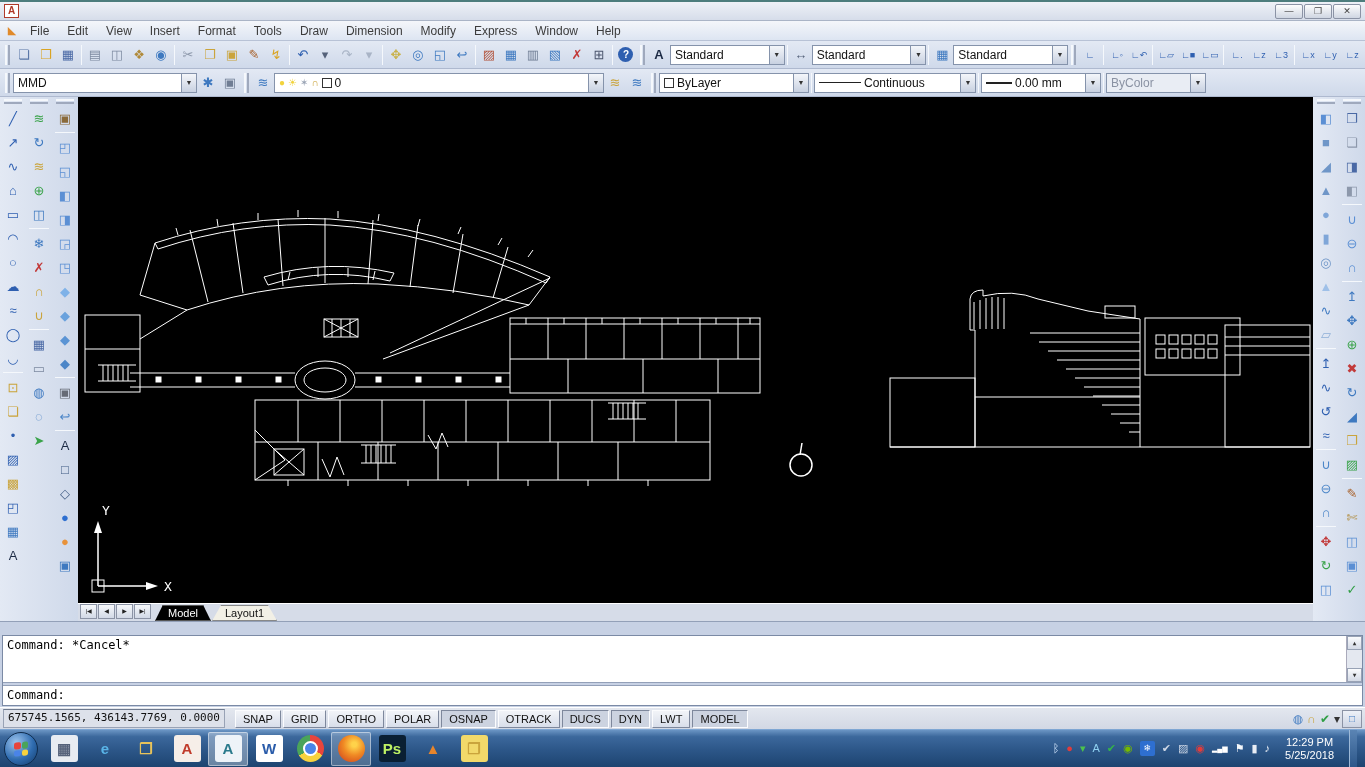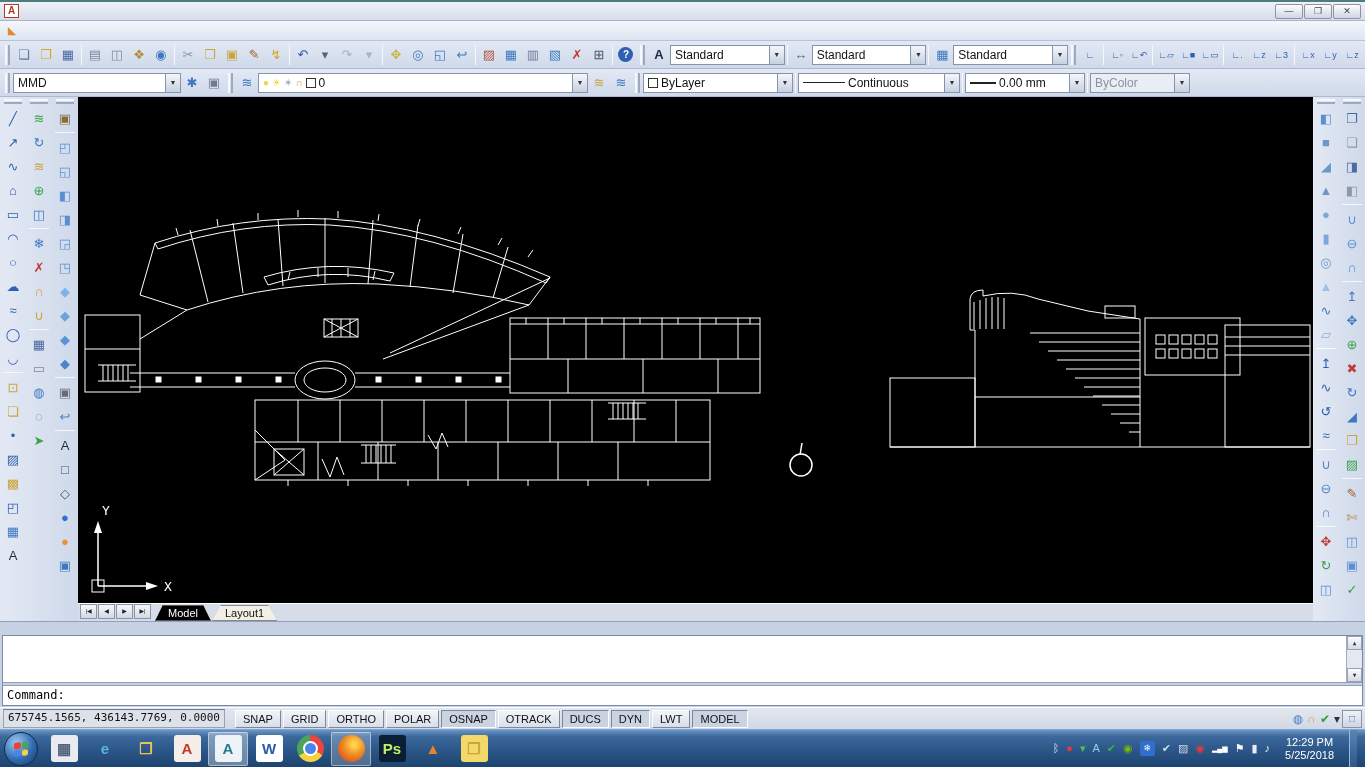--- a/index.html
+++ b/index.html
@@ -133,20 +133,34 @@
   <div class="appicon">A</div>
   <div id="winbtns">
     <div class="winbtn">—</div>
     <div class="winbtn">❐</div>
     <div class="winbtn">✕</div>
   </div>
 </div>
 
 <div id="menubar">
   <span class="menuflame">◣</span>
+  <span id="menuitems" style="display:flex">
+      <div class="menuitem">File</div>
+      <div class="menuitem">Edit</div>
+      <div class="menuitem">View</div>
+      <div class="menuitem">Insert</div>
+      <div class="menuitem">Format</div>
+      <div class="menuitem">Tools</div>
+      <div class="menuitem">Draw</div>
+      <div class="menuitem">Dimension</div>
+      <div class="menuitem">Modify</div>
+      <div class="menuitem">Express</div>
+      <div class="menuitem">Window</div>
+      <div class="menuitem">Help</div>
+    </span>
 </div>
 
 <div class="toolrow">
   <div class="grip"></div>
   <div id="tb-standard" style="display:flex;align-items:center">
       <div class="tbtn">
         <span style="color: rgb(91, 120, 168);">❏</span>
       </div>
       <div class="tbtn">
         <span style="color: rgb(217, 164, 37);">❒</span>
@@ -297,21 +311,21 @@
         <span style="color: rgb(46, 95, 176); font-size: 9px;">∟y</span>
       </div>
       <div class="tbtn">
         <span style="color: rgb(46, 95, 176); font-size: 9px;">∟z</span>
       </div>
     </div>
 </div>
 
 <div class="toolrow">
   <div class="grip"></div>
-  <div class="combo" style="width:168px">
+  <div class="combo" style="width:184px">
     <span>MMD</span>
     <span class="arrow">▼</span>
   </div>
   <div id="tb-workspace" style="display:flex;align-items:center">
       <div class="tbtn">
         <span style="color: rgb(62, 121, 192);">✱</span>
       </div>
       <div class="tbtn">
         <span style="color: rgb(111, 125, 148);">▣</span>
       </div>
@@ -776,21 +790,21 @@
         <div class="vbtn">
           <span style="color: rgb(47, 158, 68);">✓</span>
         </div>
       </div>
   </div>
 </div>
 
 <div id="gapstrip"></div>
 <div id="cmdwin">
   <div id="cmdinner">
-    <div id="cmdhist"><div></div></div>
+    <div id="cmdhist"><div>Command: *Cancel*</div><div></div></div>
     <div id="cmdscroll">
       <div class="scrbtn">▲</div>
       <div class="scrbtn">▼</div>
     </div>
     <div id="cmdsplit"></div>
     <div id="cmdprompt">Command:</div>
   </div>
 </div>
 
 <div id="statusbar">

